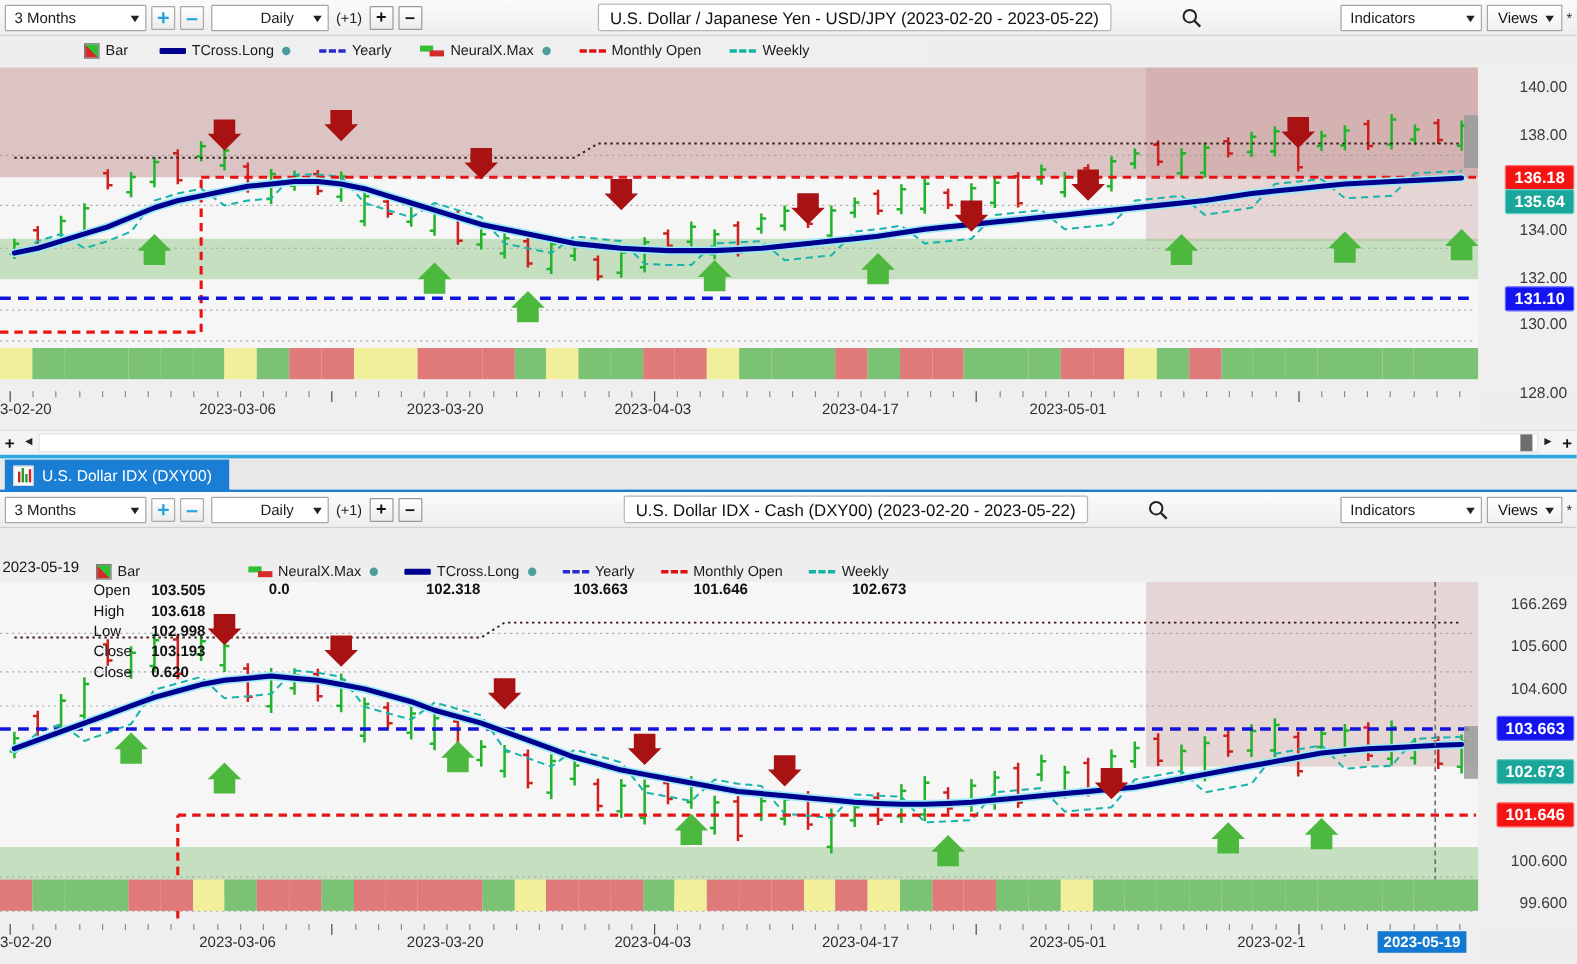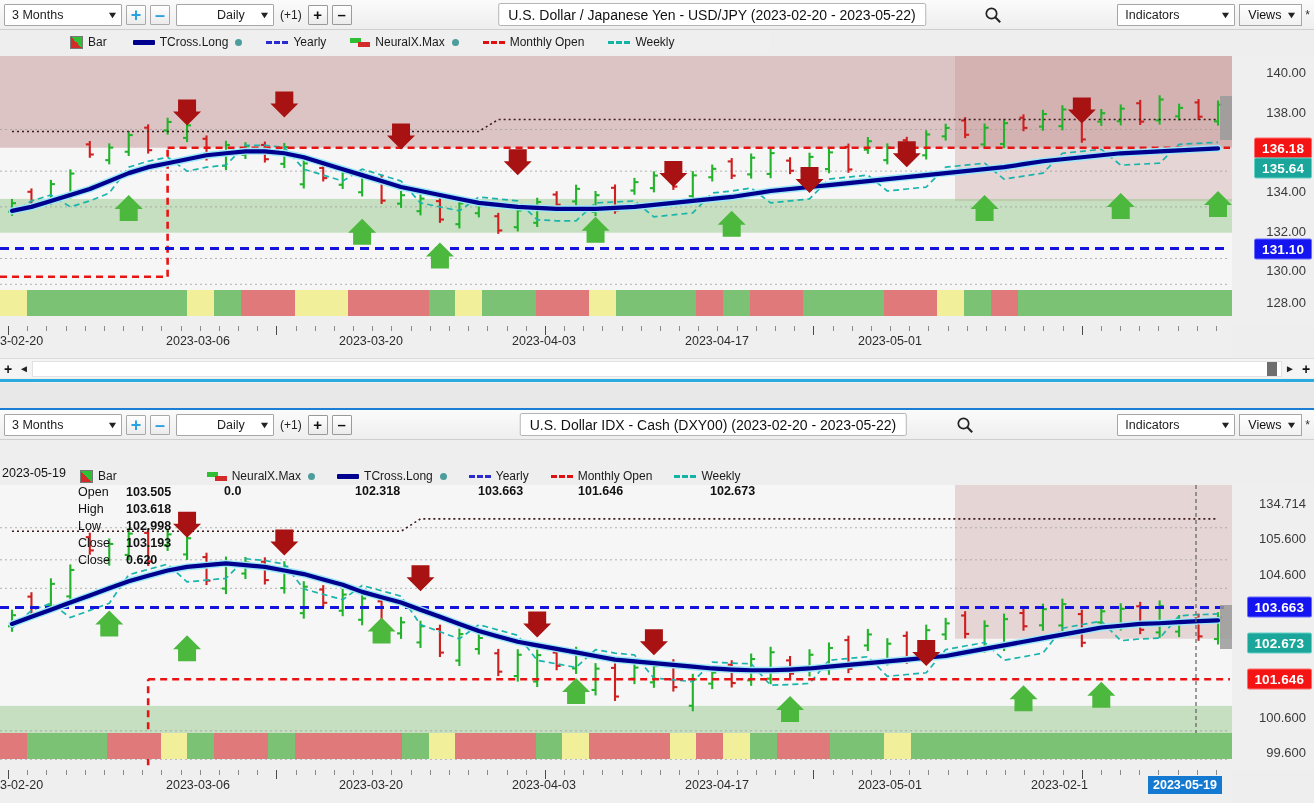--- a/index.html
+++ b/index.html
@@ -489,21 +489,21 @@
           <span style="background: rgb(124, 194, 117); width: 2.17391%;"></span>
           <span style="background: rgb(124, 194, 117); width: 2.17391%;"></span>
         </div>
       </div>
     <div class="axis-right" style="height:270px;">
         <div class="axis-lbl" style="top: 15.8824px;">140.00</div>
         <div class="axis-lbl" style="top: 55.5882px;">138.00</div>
         <div class="axis-lbl" style="top: 135px;">134.00</div>
         <div class="axis-lbl" style="top: 174.706px;">132.00</div>
         <div class="axis-lbl" style="top: 214.412px;">130.00</div>
-        <div class="axis-lbl" style="top: 246px;">128.00</div>
+        <div class="axis-lbl" style="top: 271px;">128.00</div>
         <div class="badge red" style="top: 91.7206px;">136.18</div>
         <div class="badge teal" style="top: 112.441px;">135.64</div>
         <div class="badge blue" style="top: 192.574px;">131.10</div>
       </div>
   </div>
 
   <div class="dateaxis" style="top:326px;width:1232px;height:32px;">
       <div class="tick major" style="left: 8px;"></div>
       <div class="tick" style="left: 27.1746px;"></div>
       <div class="tick" style="left: 46.3492px;"></div>
@@ -582,20 +582,29 @@
     <div class="strip-btn">◄</div>
     <div class="strip-track">
       <div class="strip-thumb" style="right:4px;"></div>
     </div>
     <div class="strip-btn">►</div>
     <div class="strip-plus">+</div>
   </div>
   <div class="blue-rule" style="top:379px;"></div>
 
   <div class="tabbar" style="top:383px;">
+    <div class="tab">
+      <span class="tab-ico">
+        <i style="left:3px;height:9px;background:#cf2222;"></i>
+        <i style="left:6px;height:12px;background:#1f9e2a;"></i>
+        <i style="left:9px;height:7px;background:#1f9e2a;"></i>
+        <i style="left:12px;height:11px;background:#cf2222;"></i>
+      </span>
+      <span>U.S. Dollar IDX (DXY00)</span>
+    </div>
     <div class="tab-underline"></div>
   </div>
 
   <div class="toolbar" style="position:absolute;top:410px;width:1314px;">
     <div class="combo period">
       <span>3 Months</span>
       <span class="caret">▼</span>
     </div>
     <div class="gap4"></div>
     <div class="sqbtn blue">
@@ -941,21 +950,21 @@
           <span style="background: rgb(124, 194, 117); width: 2.17391%;"></span>
           <span style="background: rgb(124, 194, 117); width: 2.17391%;"></span>
           <span style="background: rgb(124, 194, 117); width: 2.17391%;"></span>
           <span style="background: rgb(124, 194, 117); width: 2.17391%;"></span>
           <span style="background: rgb(124, 194, 117); width: 2.17391%;"></span>
           <span style="background: rgb(124, 194, 117); width: 2.17391%;"></span>
           <span style="background: rgb(124, 194, 117); width: 2.17391%;"></span>
         </div>
       </div>
     <div class="axis-right" style="height:285px;">
-        <div class="axis-lbl" style="top: 17.8125px;">134.714</div>
+        <div class="axis-lbl" style="top: 17.8125px;">166.269</div>
         <div class="axis-lbl" style="top: 53.4375px;">105.600</div>
         <div class="axis-lbl" style="top: 89.0625px; text-align: right;">104.600</div>
         <div class="axis-lbl" style="top: 231.562px;">100.600</div>
         <div class="axis-lbl" style="top: 267.188px;">99.600</div>
         <div class="badge blue" style="top: 122.443px;">103.663</div>
         <div class="badge teal" style="top: 157.712px;">102.673</div>
         <div class="badge red" style="top: 194.299px;">101.646</div>
       </div>
   </div>
 

